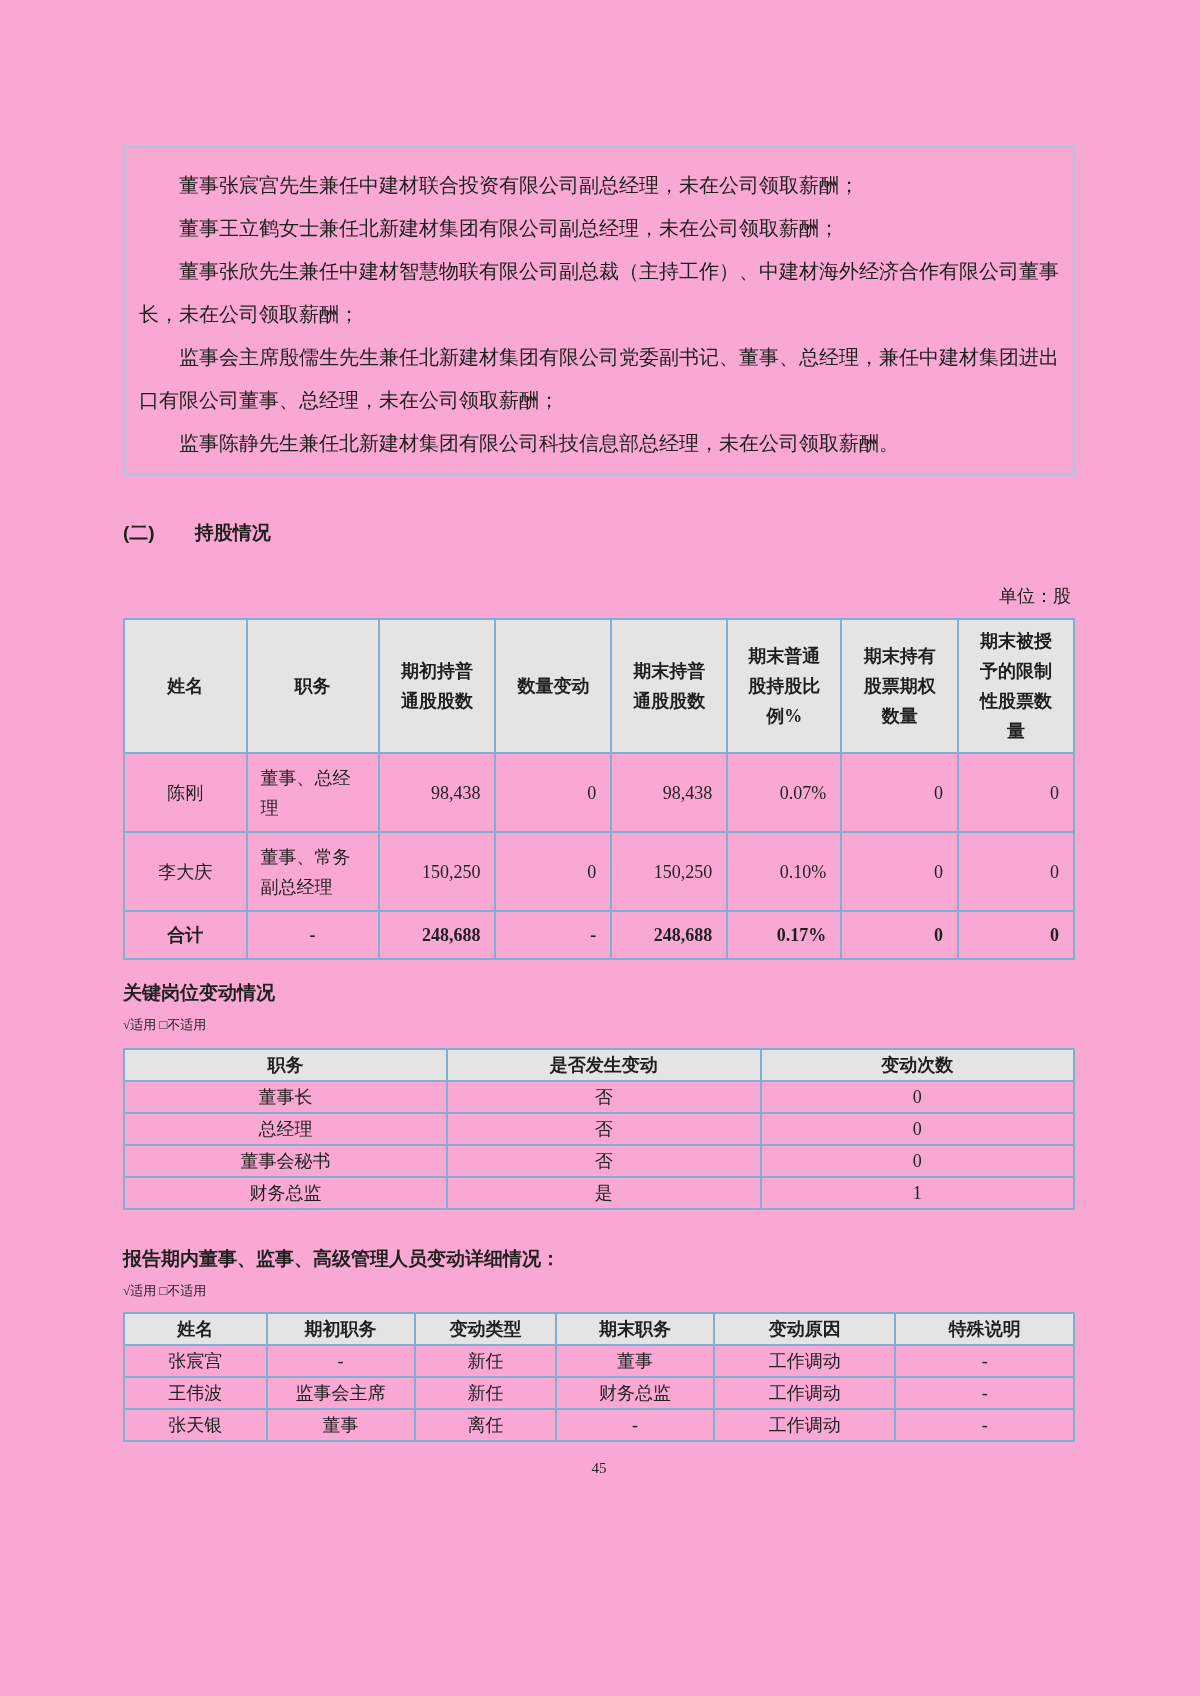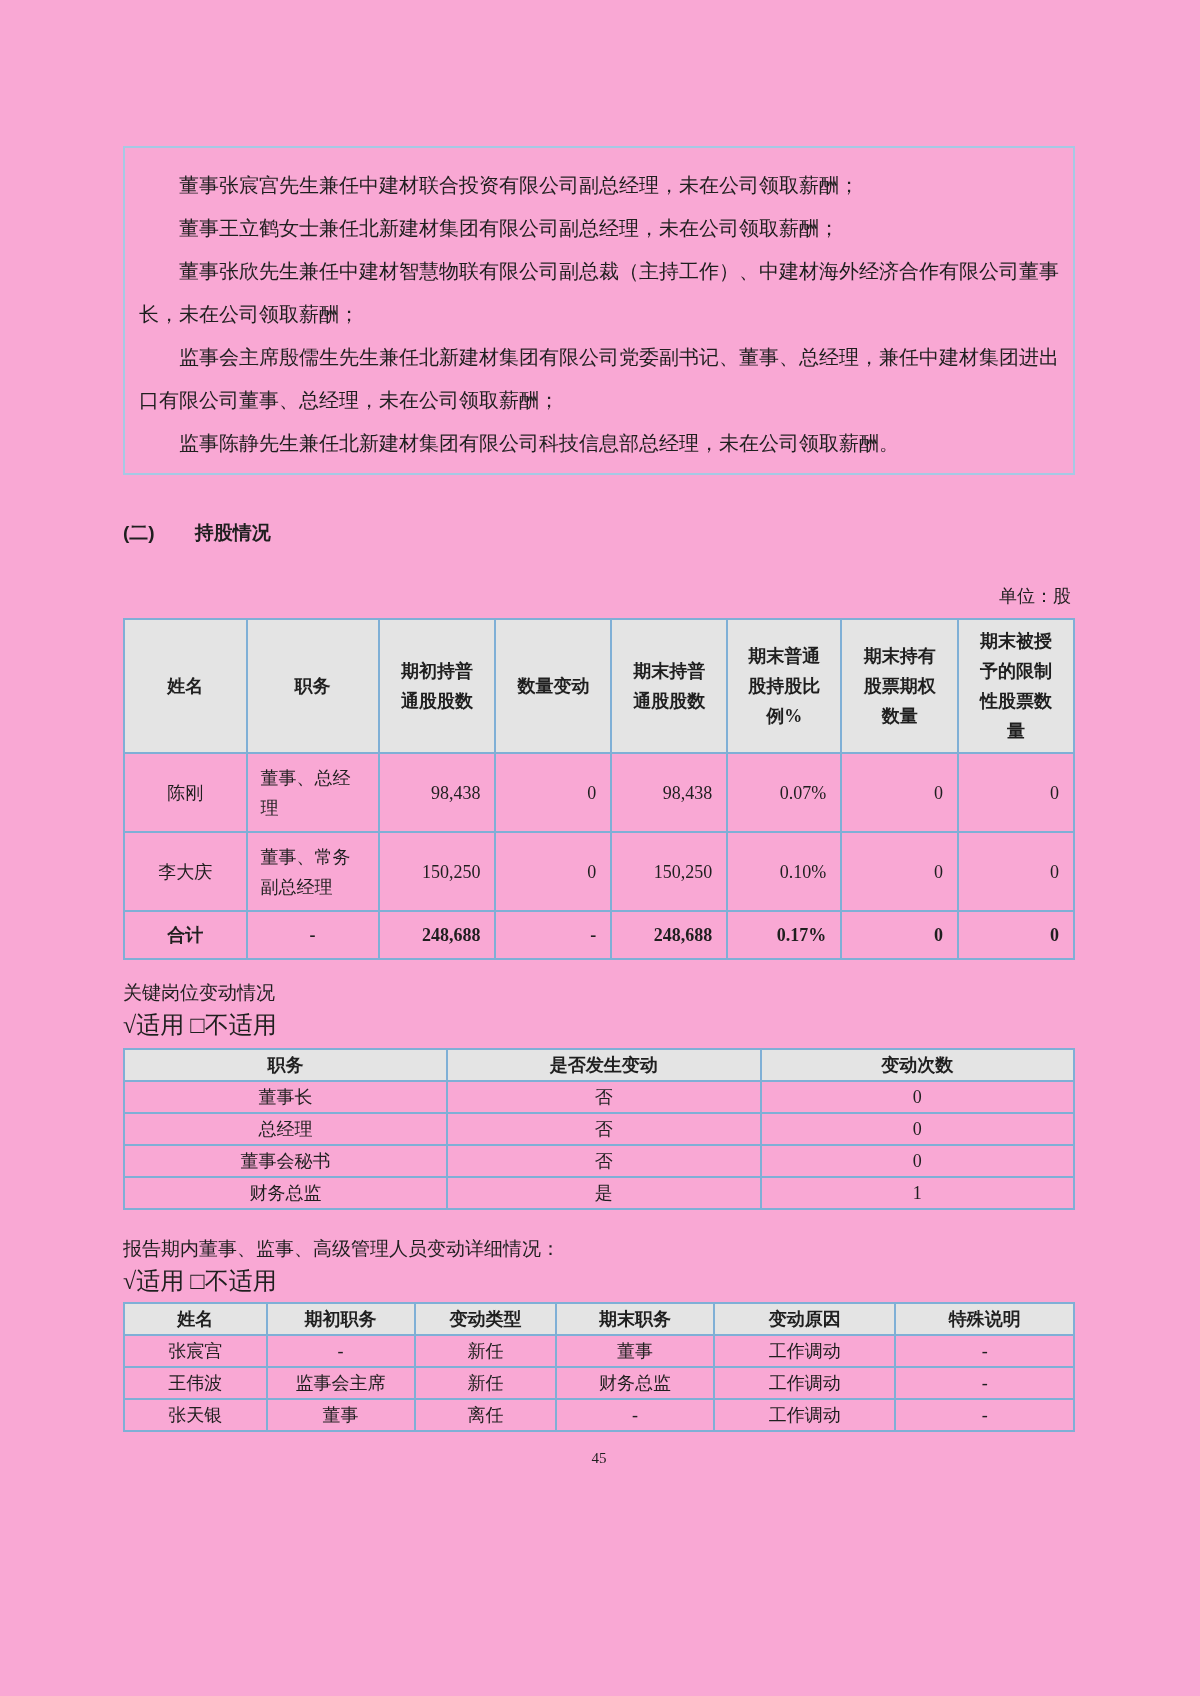--- a/index.html
+++ b/index.html
@@ -27,24 +27,24 @@
   .sec-heading{
     font-family:"Liberation Sans","DejaVu Sans",sans-serif;
     font-weight:bold;font-size:19px;line-height:26px;
   }
   .sec-heading .idx{display:inline-block;margin-right:40px;}
   .h2{margin-top:45px;}
   .h3{margin-top:66px;}
   .sub-heading{
     margin-top:20px;
     font-family:"Liberation Sans","DejaVu Sans",sans-serif;
-    font-weight:normal;font-size:19px;line-height:26px;
-  }
-  .sub-heading2{margin-top:26px;}
-  .applicability{margin-top:6px;font-size:24px;line-height:26px;}
+    font-weight:bold;font-size:19px;line-height:26px;
+  }
+  .sub-heading2{margin-top:36px;}
+  .applicability{margin-top:6px;font-size:13px;line-height:26px;}
 
   .unit-label{margin-top:40px;font-size:18px;line-height:20px;text-align:right;padding-right:4px;}
 
   
   table{border-collapse:collapse;width:100%;table-layout:fixed;margin-top:0;}
   th,td{border:2px solid #7fafd6;font-size:18px;overflow:hidden;}
   th{
     background:#e4e4e4;font-weight:bold;text-align:center;
     line-height:30px;vertical-align:middle;
   }

